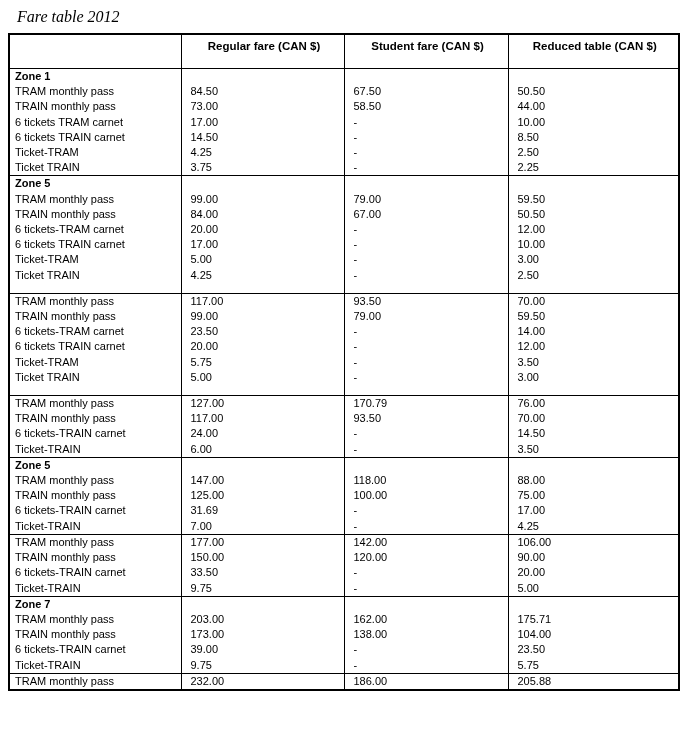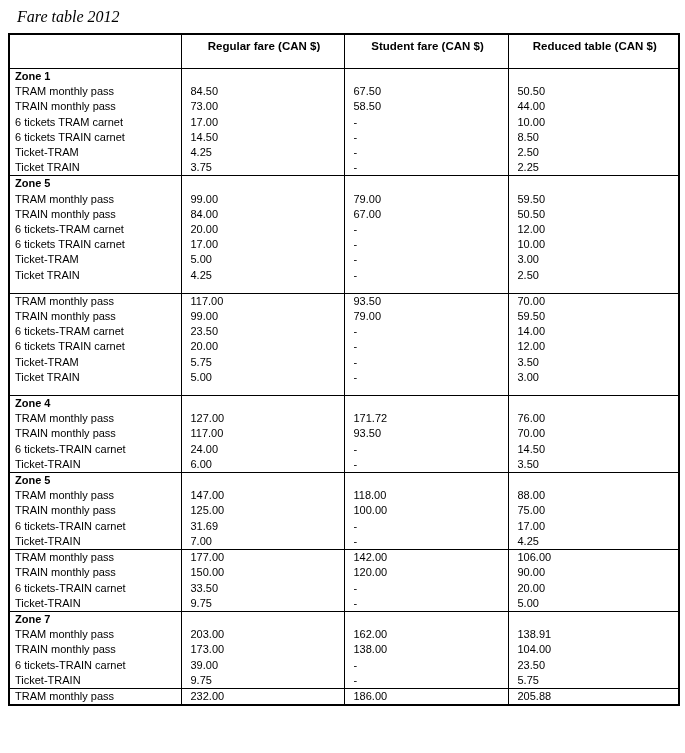--- a/index.html
+++ b/index.html
@@ -201,29 +201,23 @@
         </tr>
         <tr class="last-row">
           <td class="label">Ticket TRAIN</td>
           <td class="val">5.00</td>
           <td class="val">-</td>
           <td class="val">3.00</td>
         </tr>
       </tbody>
       <tbody class="zone">
         <tr>
-          <td class="zone-name">Zone 4</td>
-          <td class="val"></td>
-          <td class="val"></td>
-          <td class="val"></td>
-        </tr>
-        <tr>
           <td class="label">TRAM monthly pass</td>
           <td class="val">127.00</td>
-          <td class="val">171.72</td>
+          <td class="val">170.79</td>
           <td class="val">76.00</td>
         </tr>
         <tr>
           <td class="label">TRAIN monthly pass</td>
           <td class="val">117.00</td>
           <td class="val">93.50</td>
           <td class="val">70.00</td>
         </tr>
         <tr>
           <td class="label">6 tickets-TRAIN carnet</td>
@@ -300,21 +294,21 @@
         <tr>
           <td class="zone-name">Zone 7</td>
           <td class="val"></td>
           <td class="val"></td>
           <td class="val"></td>
         </tr>
         <tr>
           <td class="label">TRAM monthly pass</td>
           <td class="val">203.00</td>
           <td class="val">162.00</td>
-          <td class="val">138.91</td>
+          <td class="val">175.71</td>
         </tr>
         <tr>
           <td class="label">TRAIN monthly pass</td>
           <td class="val">173.00</td>
           <td class="val">138.00</td>
           <td class="val">104.00</td>
         </tr>
         <tr>
           <td class="label">6 tickets-TRAIN carnet</td>
           <td class="val">39.00</td>

